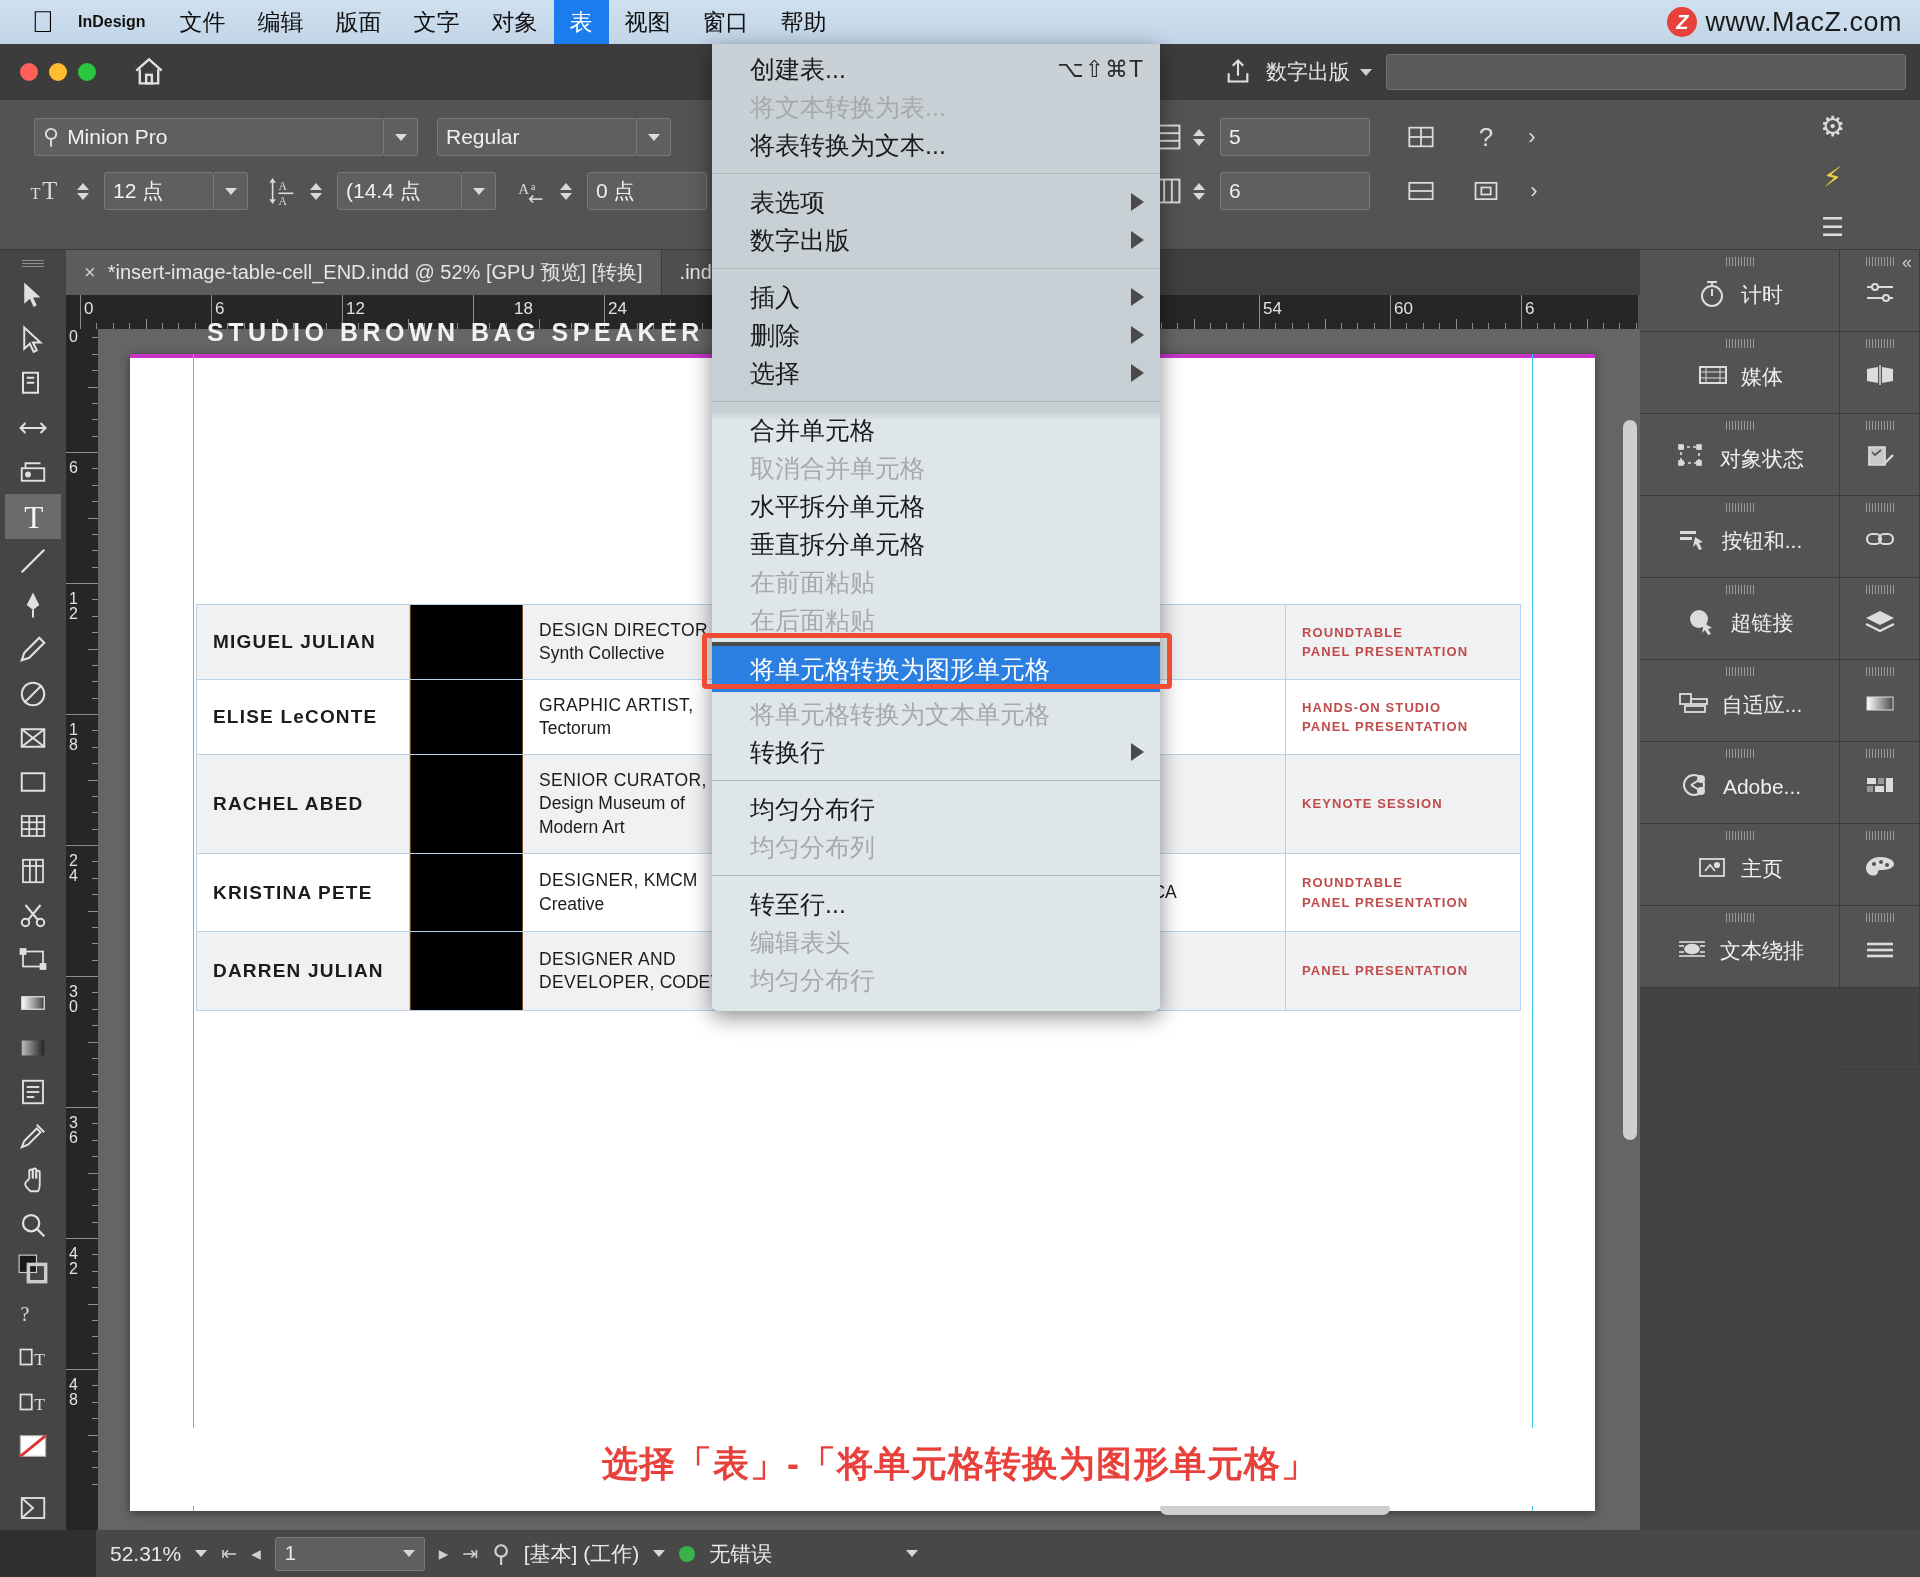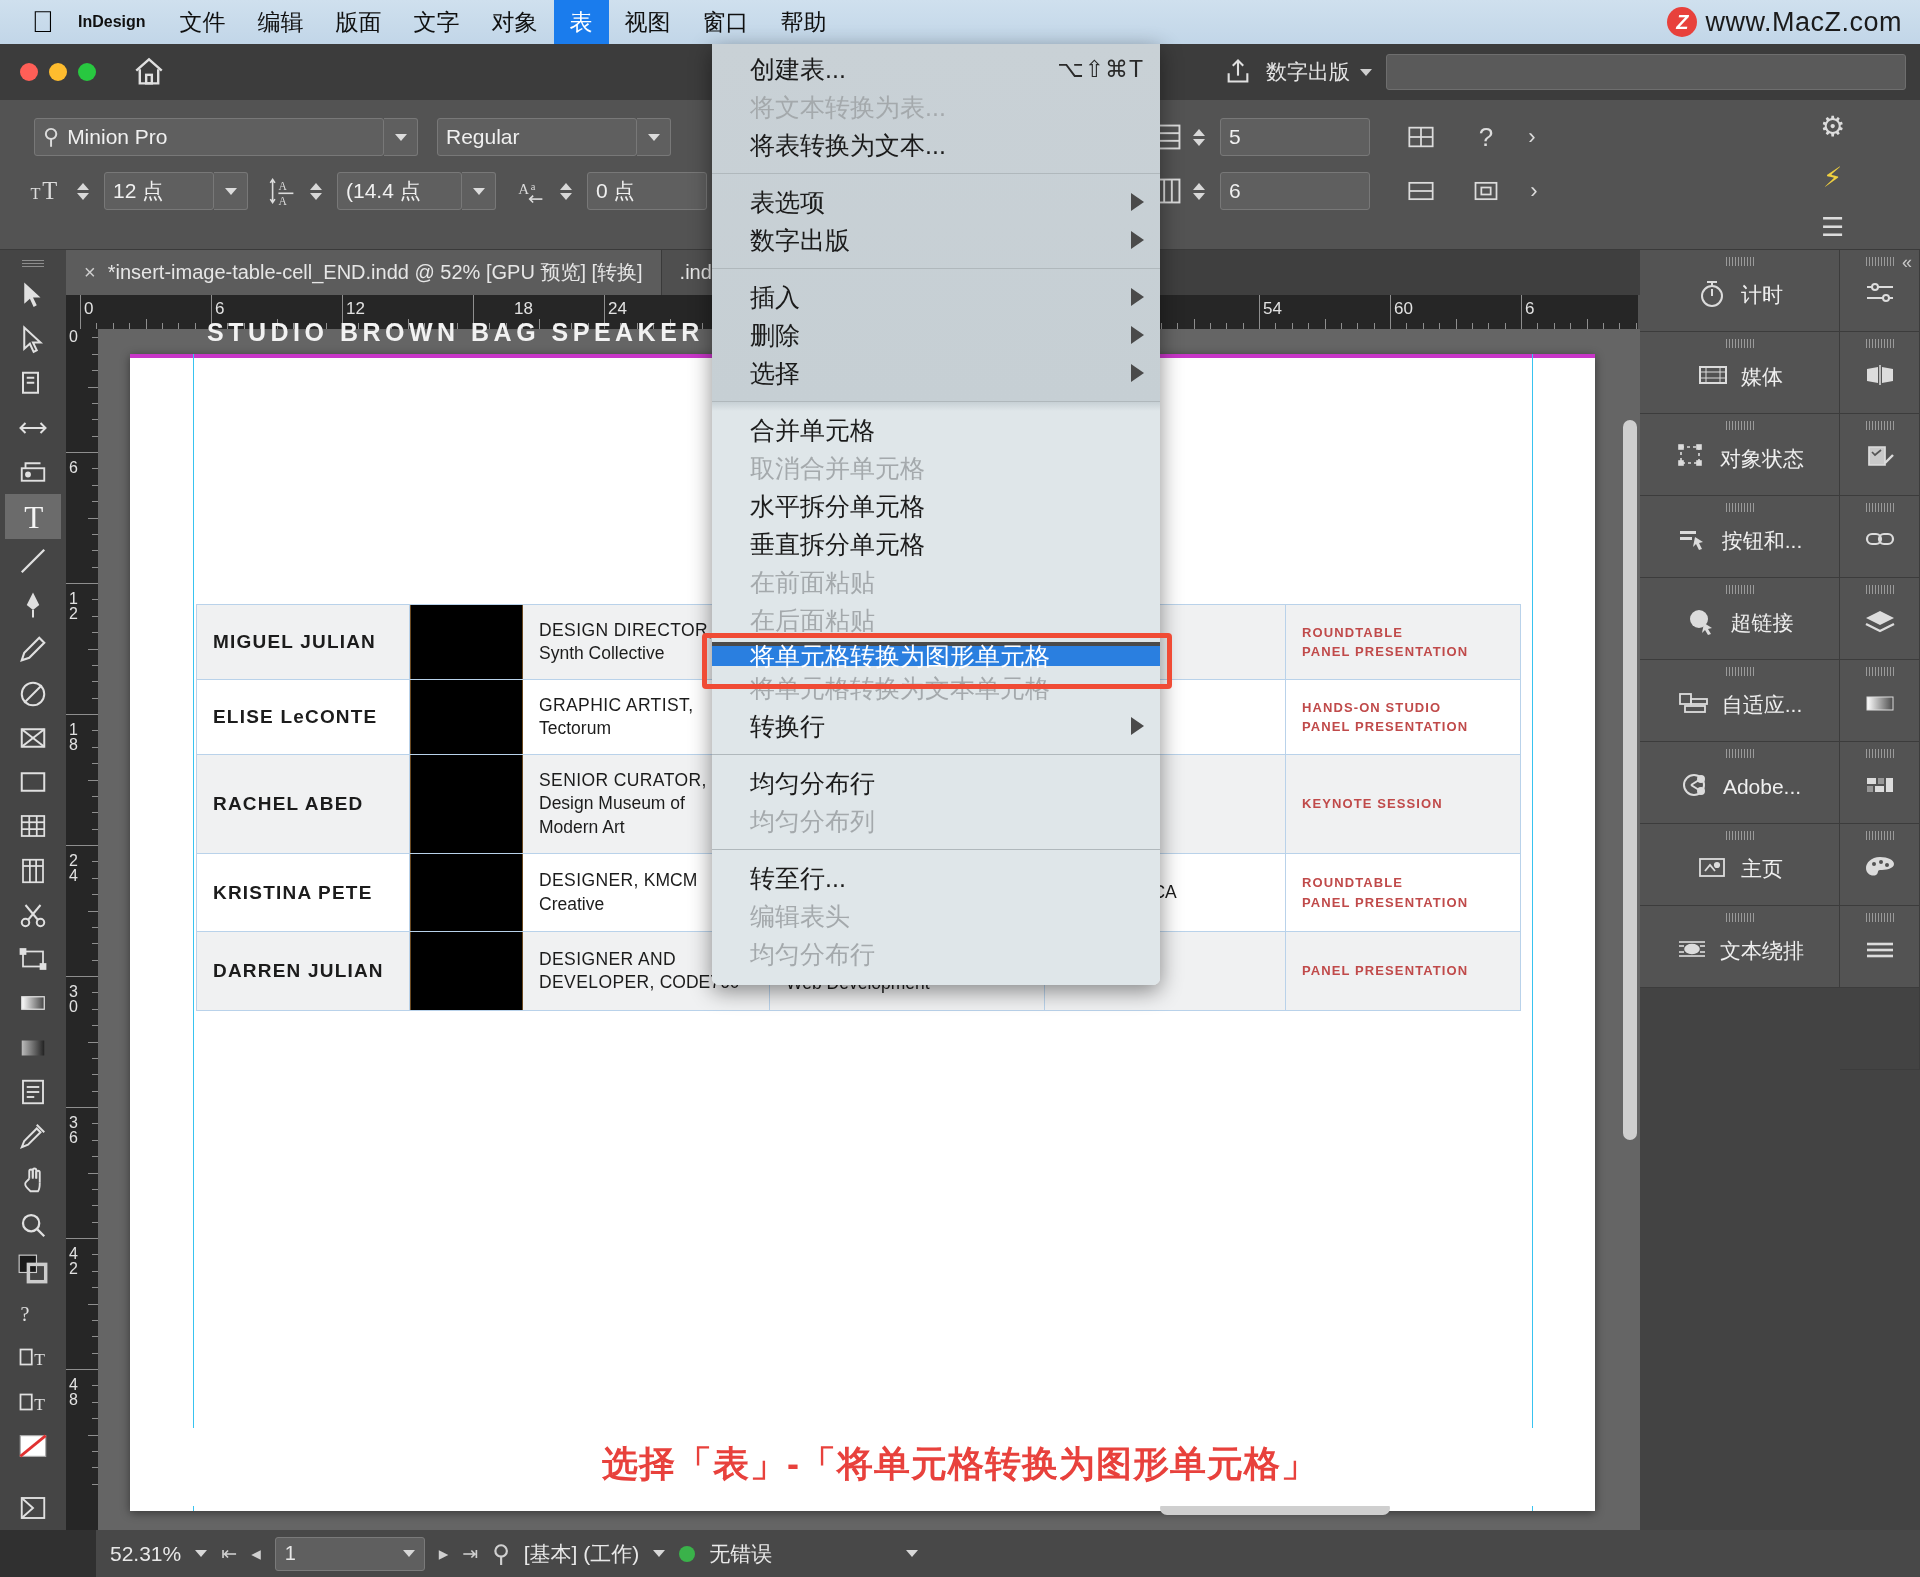--- a/index.html
+++ b/index.html
@@ -118,21 +118,21 @@
   .mi { height:38px; display:flex; align-items:center; padding:0 16px 0 38px; font-size:25px; color:#1b1b1b;
      position:relative; white-space:nowrap; }
   .mi.dis { color:#a4a9ac; }
   .mi .accel { margin-left:auto; font-size:23px; color:#2a2a2a; letter-spacing:1px; }
   .mi .arr { margin-left:auto; width:0;height:0;border-top:9px solid transparent;border-bottom:9px solid transparent;
      border-left:13px solid #4a4a4a; }
   .msep { height:1px; margin:9px 0; background:#b0b8bc; }
   #hlwrap { position:relative; margin:3px 0; }
   #hlbox { position:absolute; left:-10px; top:-9px; width:470px; height:56px; border:5px solid #f04b35;
      border-radius:4px; pointer-events:none; z-index:3; }
-  #hlinner { background:#2a7fe0; height:24px; display:flex; align-items:center; padding-left:38px;
+  #hlinner { background:#2a7fe0; height:50px; display:flex; align-items:center; padding-left:38px;
      font-size:25px; color:#fff; border-top:4px solid #4a4a4a; }
 
   
   #rightpanel { position:absolute; right:0; top:250px; width:280px; height:1280px; background:#434343;
       display:flex; }
   #rp-wide { width:200px; }
   #rp-narrow { width:80px; }
   .pnl { height:82px; background:#535353; border-bottom:1px solid #3c3c3c; border-right:1px solid #3c3c3c;
       display:flex; flex-direction:column; align-items:center; justify-content:center; gap:4px; position:relative; }
   .pnl .grip { width:28px; height:9px; background:

